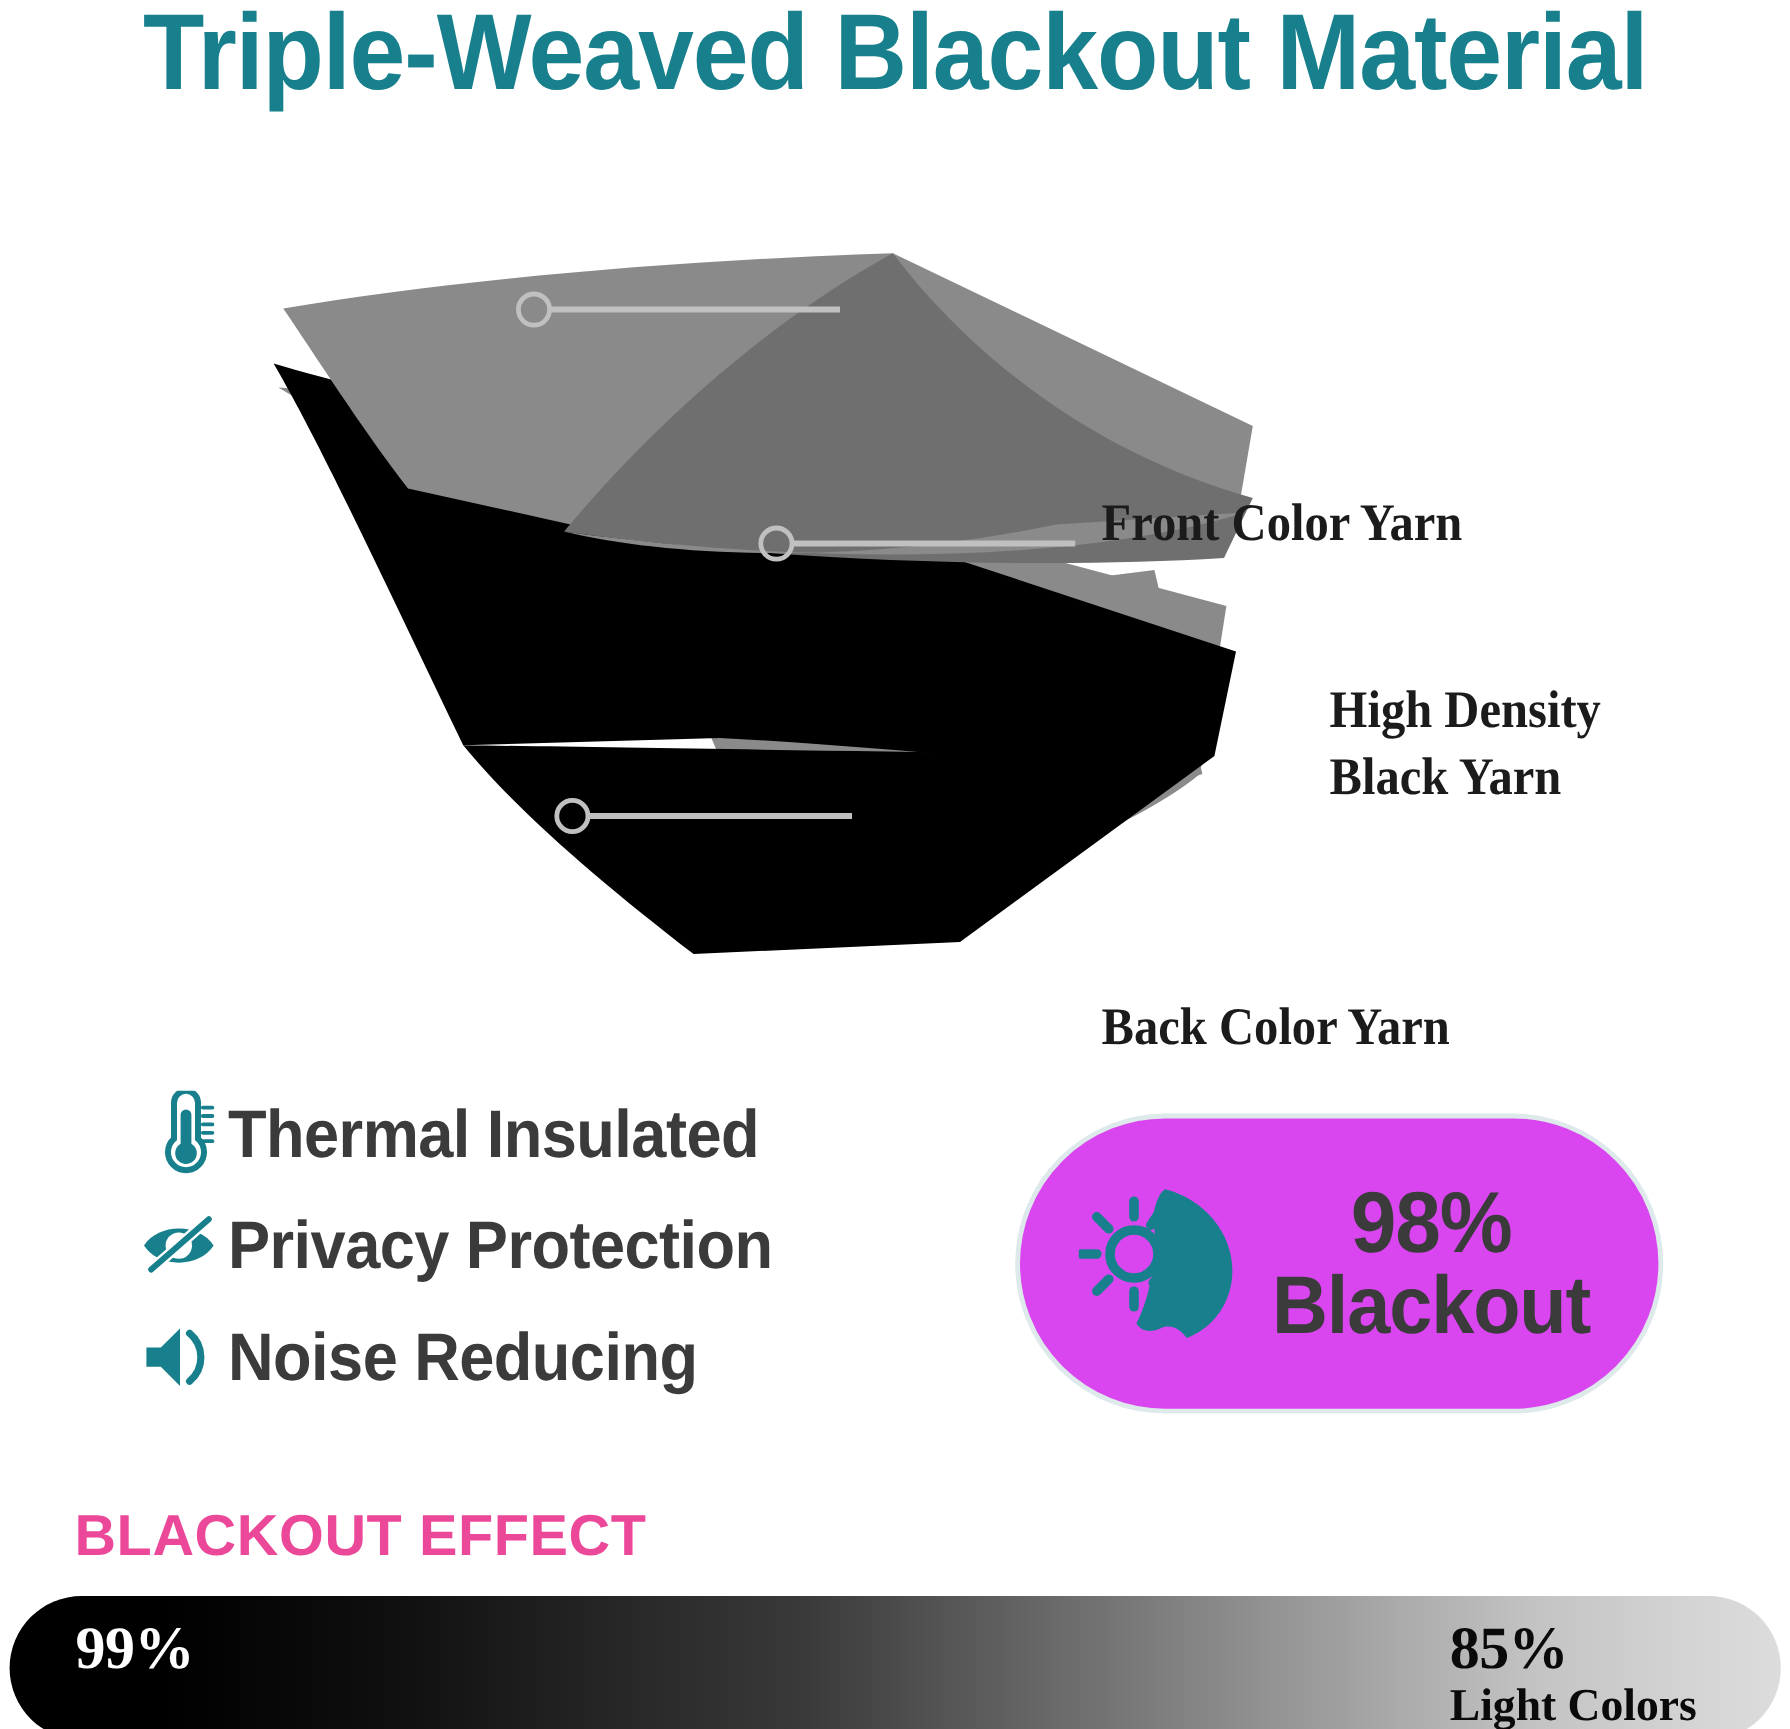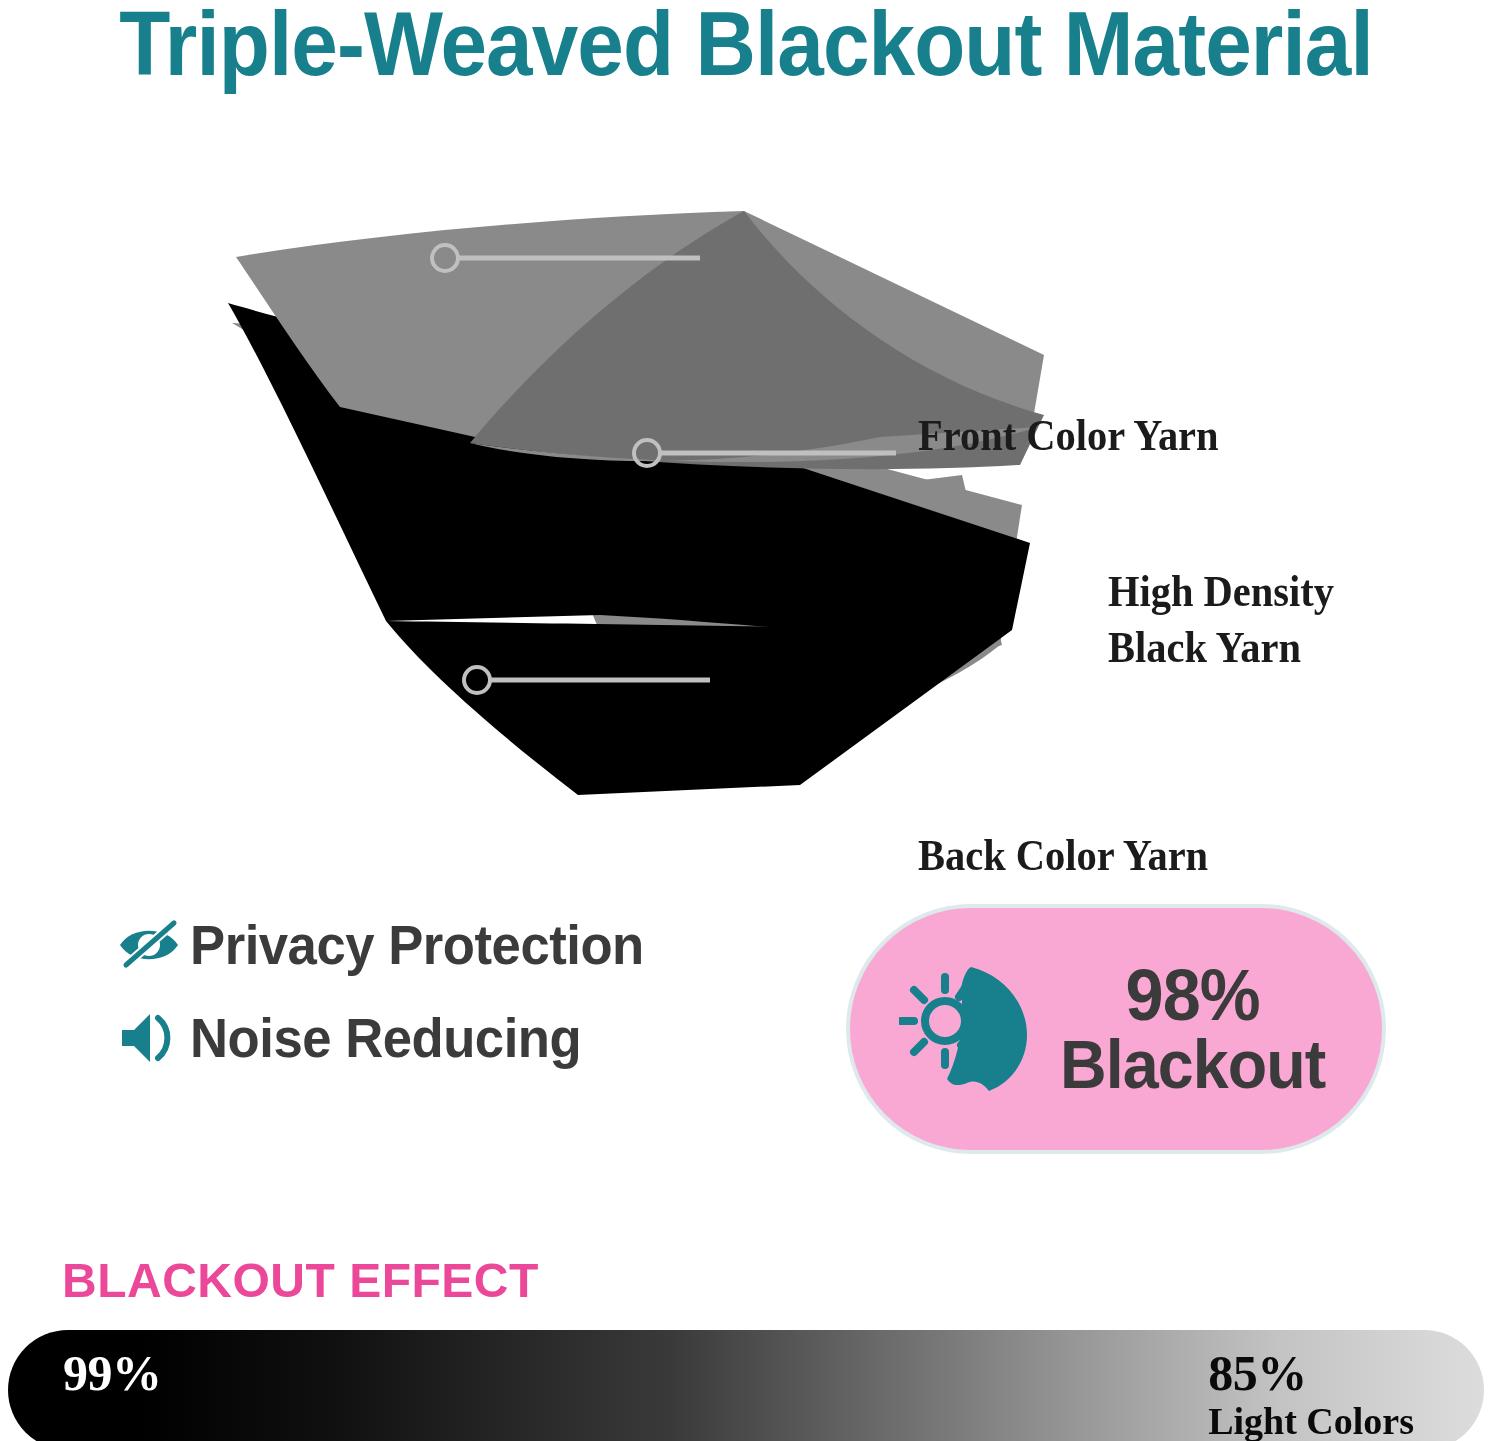--- a/index.html
+++ b/index.html
@@ -86,26 +86,26 @@
     transform: scaleX(0.94);
     transform-origin: left center;
     white-space: nowrap;
     letter-spacing: -0.5px;
   }
 
   
   .badge {
     position: absolute;
     left: 846px;
-    top: 904px;
+    top: 928px;
     width: 540px;
     height: 250px;
     border: 4px solid #dde9ea;
     border-radius: 125px;
-    background: #f9a8d4;
+    background: #d946ef;
     display: flex;
     align-items: center;
     justify-content: center;
     box-sizing: border-box;
   }
   .badge-icon {
     width: 150px;
     flex: 0 0 150px;
     display: flex;
     align-items: center;
@@ -224,20 +224,37 @@
   <div class="lead-label" id="label-high">
     <span>High Density</span><br>
     <span>Black Yarn</span>
   </div>
 
   <div class="lead-label" id="label-back">Back Color Yarn</div>
 </div>
 
 <div class="features">
 
+  <div class="feature-row">
+    <span class="feature-icon">
+      <svg width="56" height="72" viewBox="0 0 56 72" xmlns="http://www.w3.org/2000/svg">
+        <path d="M22 10 a10 10 0 0 1 20 0 v30 a15 15 0 1 1 -20 0 Z" fill="none" stroke="#17808c" stroke-width="5"></path>
+        <path d="M32 20 v26" stroke="#17808c" stroke-width="9" stroke-linecap="round"></path>
+        <circle cx="32" cy="52" r="9" fill="#17808c"></circle>
+        <g stroke="#17808c" stroke-width="3.2" stroke-linecap="round">
+          <line x1="46" y1="14" x2="54" y2="14"></line>
+          <line x1="46" y1="21" x2="54" y2="21"></line>
+          <line x1="46" y1="28" x2="54" y2="28"></line>
+          <line x1="46" y1="35" x2="54" y2="35"></line>
+          <line x1="46" y1="42" x2="54" y2="42"></line>
+        </g>
+      </svg>
+    </span>
+    <span class="feature-label">Thermal Insulated</span>
+  </div>
 
   <div class="feature-row">
     <span class="feature-icon">
       <svg width="70" height="56" viewBox="0 0 70 56" xmlns="http://www.w3.org/2000/svg">
         <path d="M4 28 C16 9 50 9 62 28 C50 47 16 47 4 28 Z" fill="#17808c"></path>
         <circle cx="33" cy="28" r="11" fill="#ffffff"></circle>
         <line x1="10" y1="48" x2="58" y2="6" stroke="#ffffff" stroke-width="9" stroke-linecap="round"></line>
         <line x1="10" y1="48" x2="58" y2="6" stroke="#17808c" stroke-width="5" stroke-linecap="round"></line>
       </svg>
     </span>

